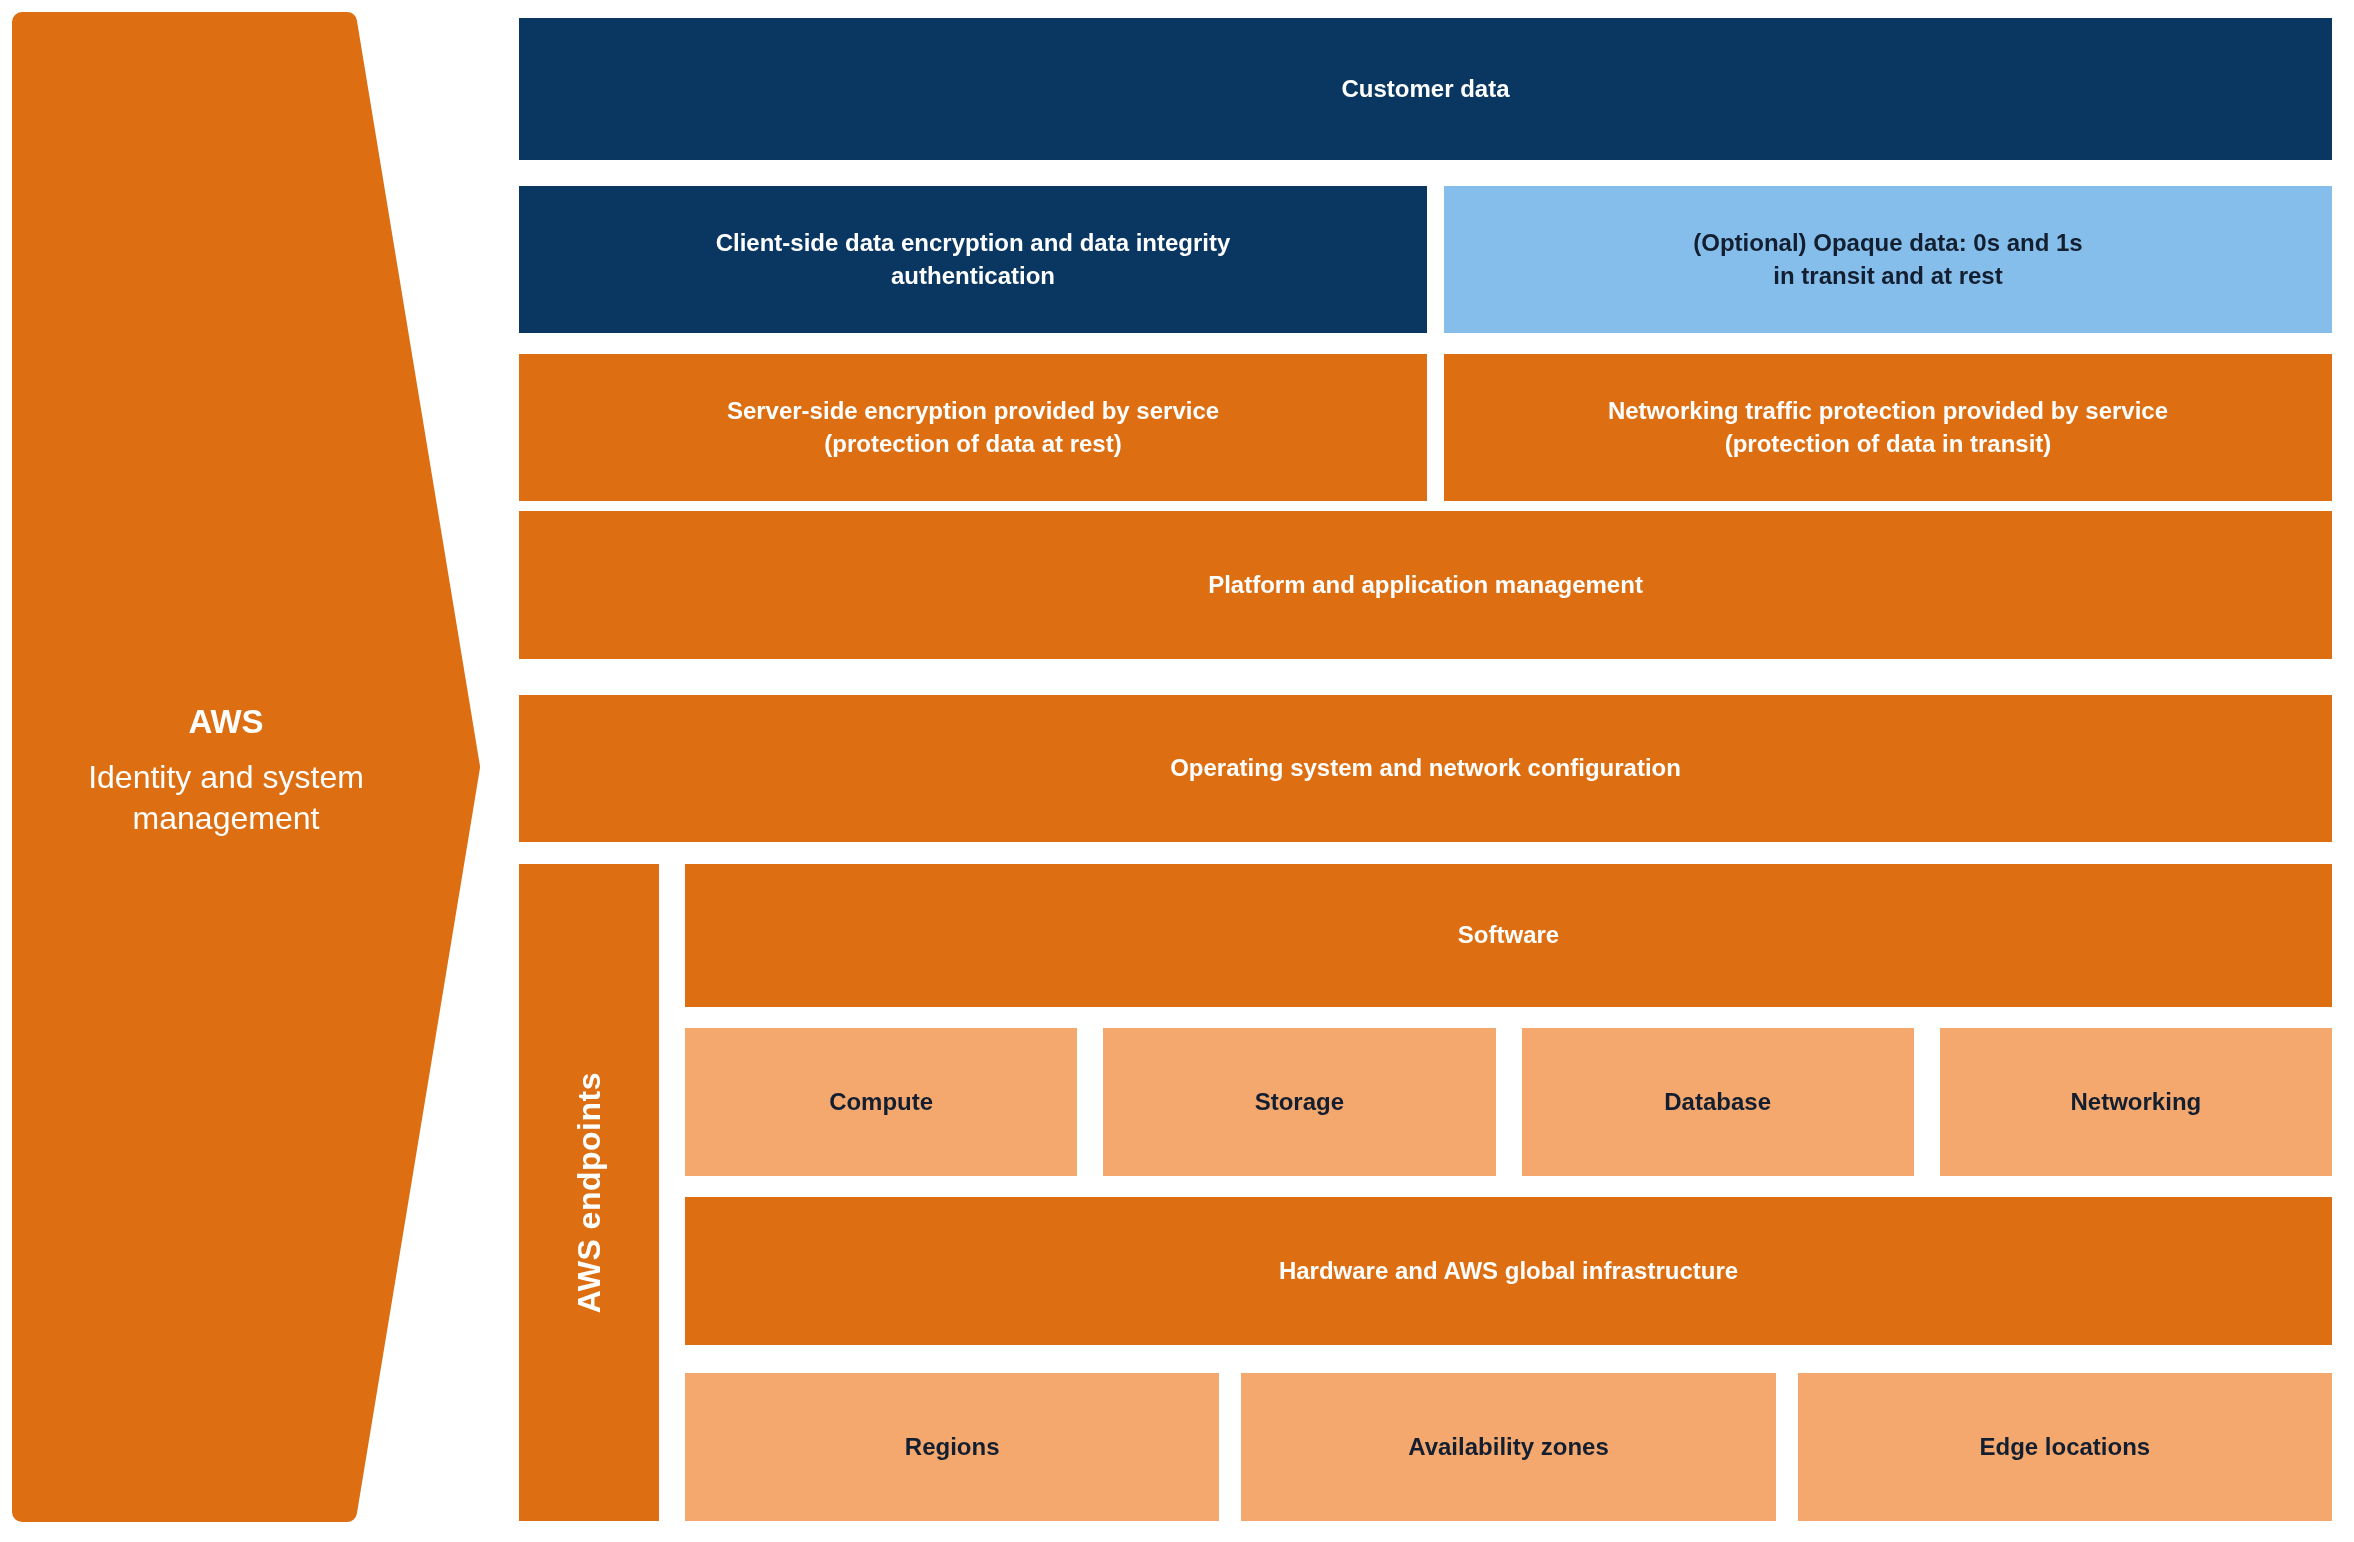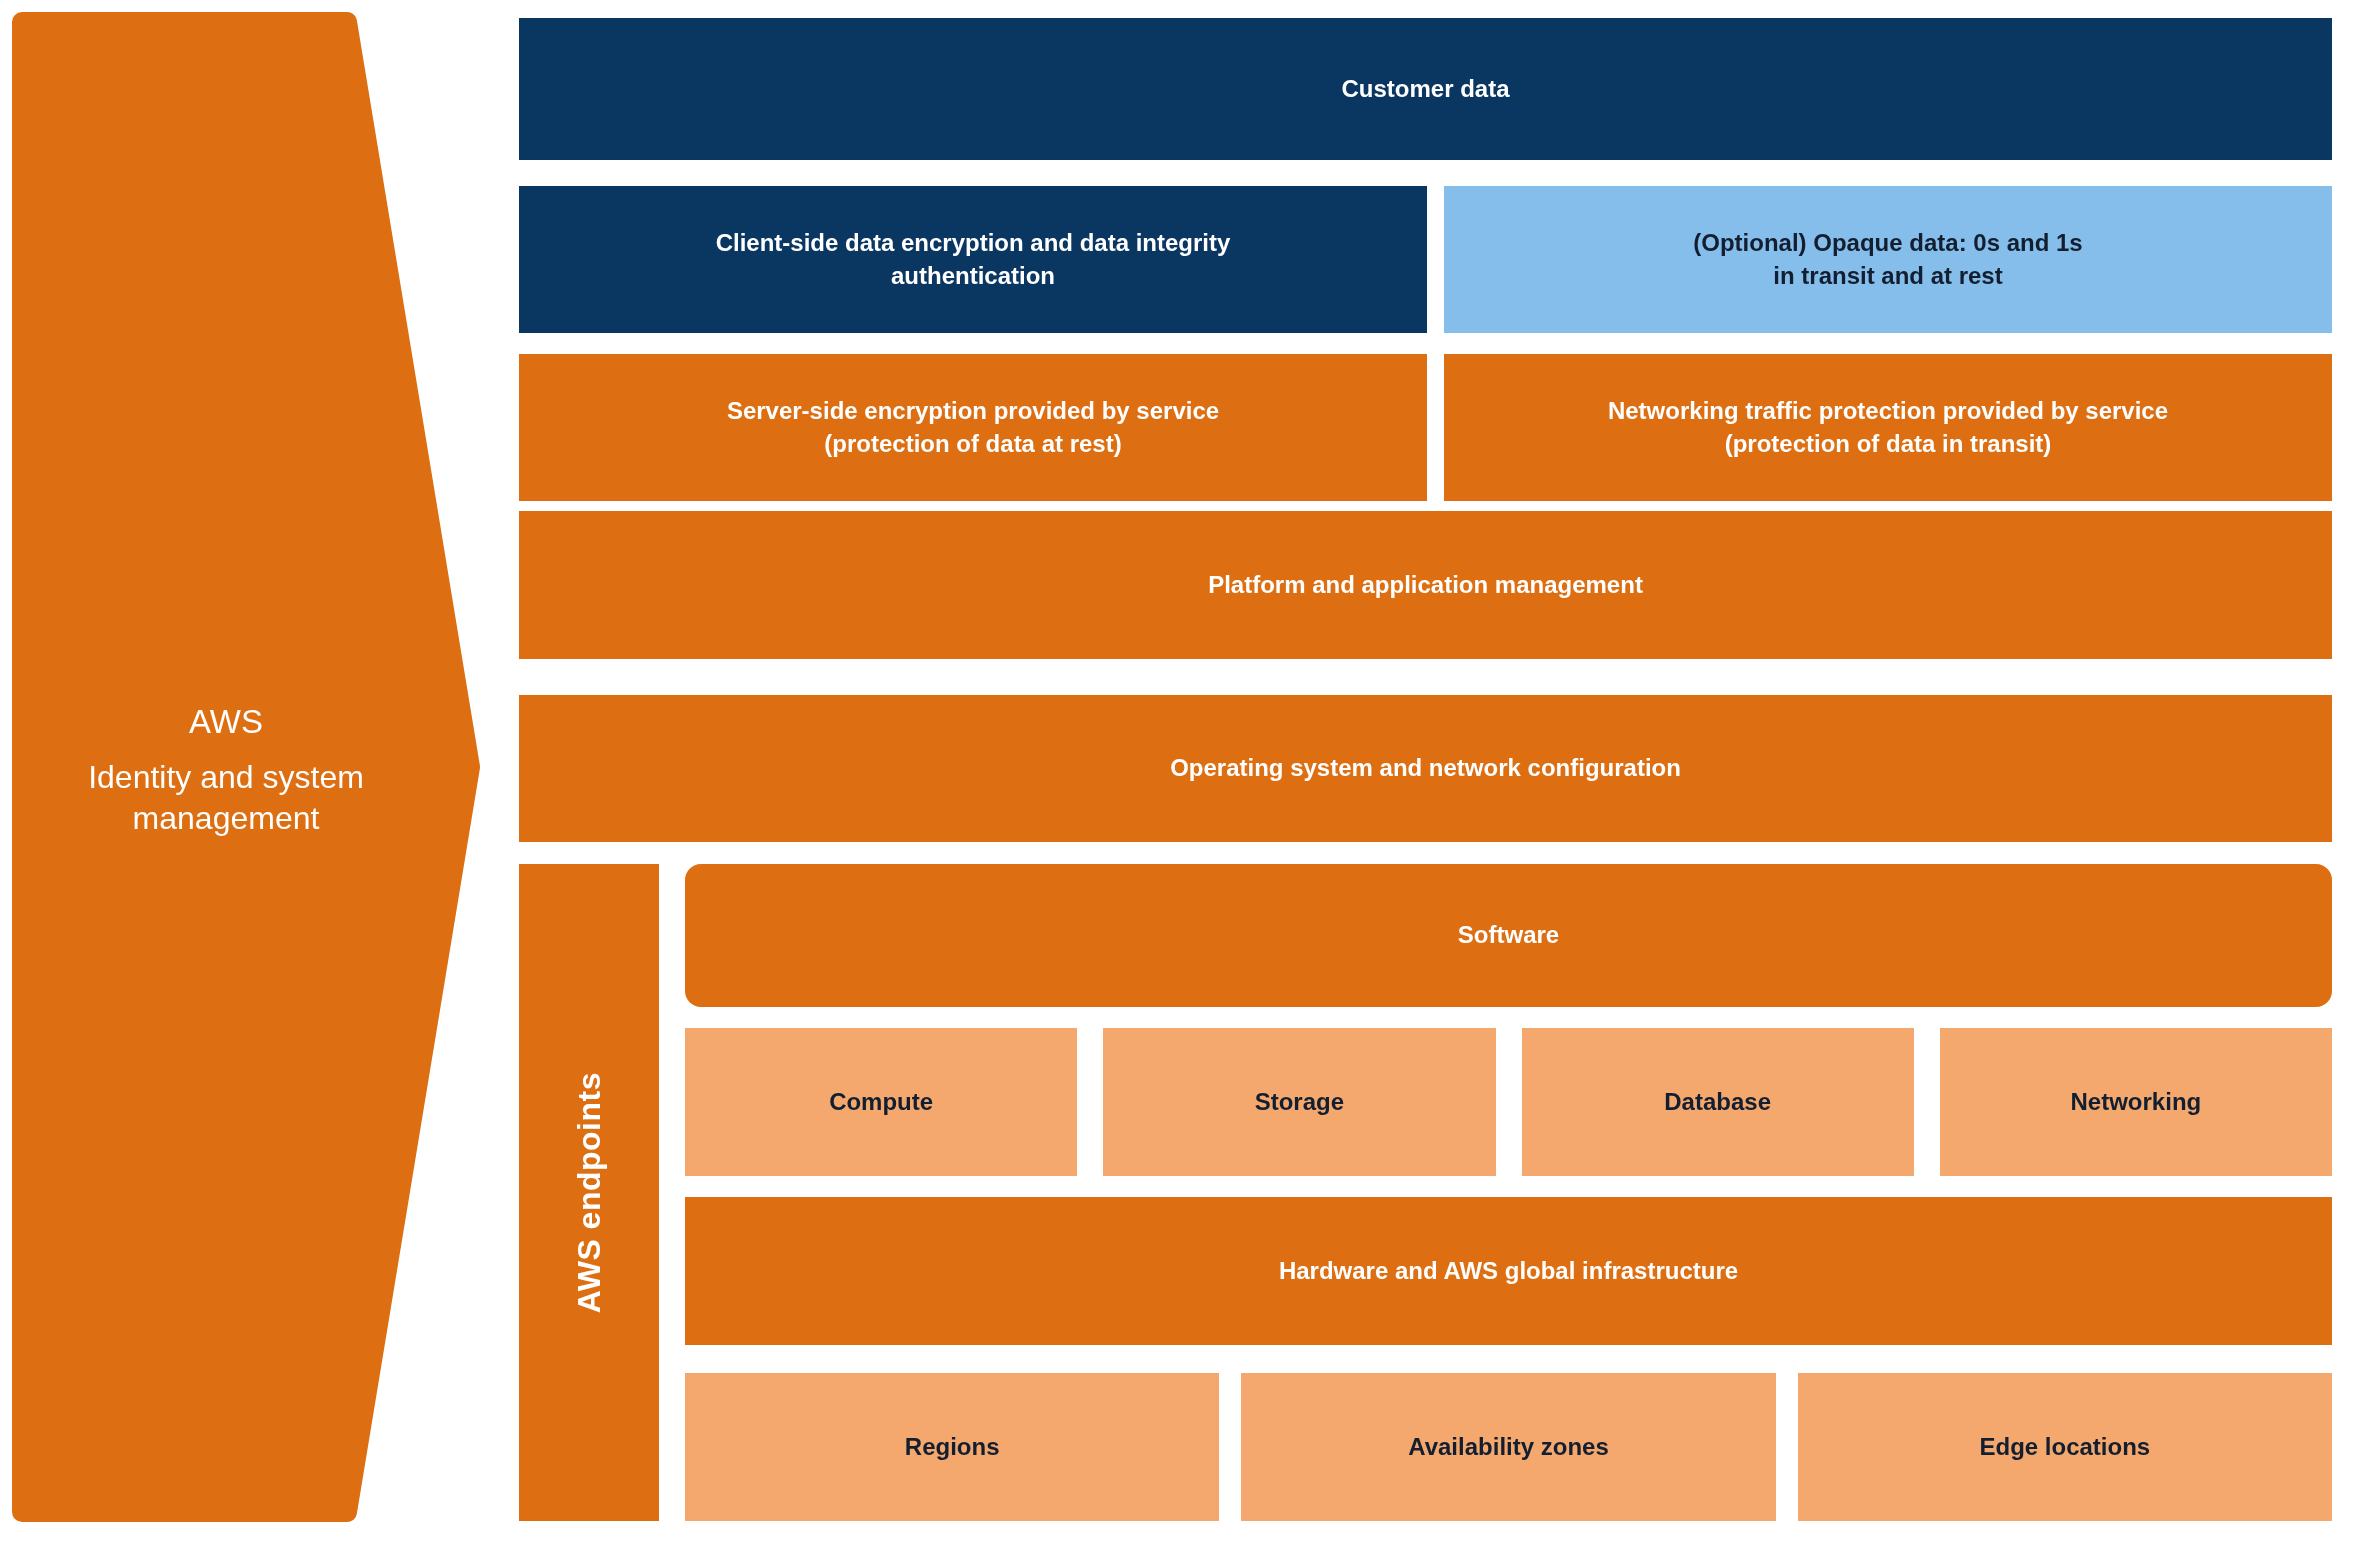--- a/index.html
+++ b/index.html
@@ -29,21 +29,21 @@
     display: flex;
     flex-direction: column;
     align-items: center;
     justify-content: center;
     color: #ffffff;
     text-align: center;
     pointer-events: none;
   }
   .iam-title {
     font-size: 33px;
-    font-weight: normal;
+    font-weight: bold;
     margin-bottom: 16px;
   }
   .iam-subtitle {
     font-size: 32px;
     font-weight: normal;
     line-height: 1.28;
     white-space: pre-line;
   }
 
   
@@ -98,21 +98,21 @@
     font-weight: bold;
     font-size: 32px;
     letter-spacing: 0.5px;
   }
   #endpoints-right {
     margin-left: 26px;
     flex: 1 1 auto;
     display: flex;
     flex-direction: column;
   }
-  #software-row  { height: 145px; border-radius: 16px; }
+  #software-row  { height: 145px; }
   #services-row  { height: 150px; margin-top: 21px; display: grid; grid-template-columns: repeat(4, 1fr); column-gap: 26px; }
   #hardware-row  { height: 150px; margin-top: 21px; }
   #infra-row     { height: 150px; margin-top: 28px; display: grid; grid-template-columns: repeat(3, 1fr); column-gap: 22px; }
   #services-row .box, #infra-row .box { height: 100%; }
 </style>
 </head>
 <body>
 
 <div id="page">
 

